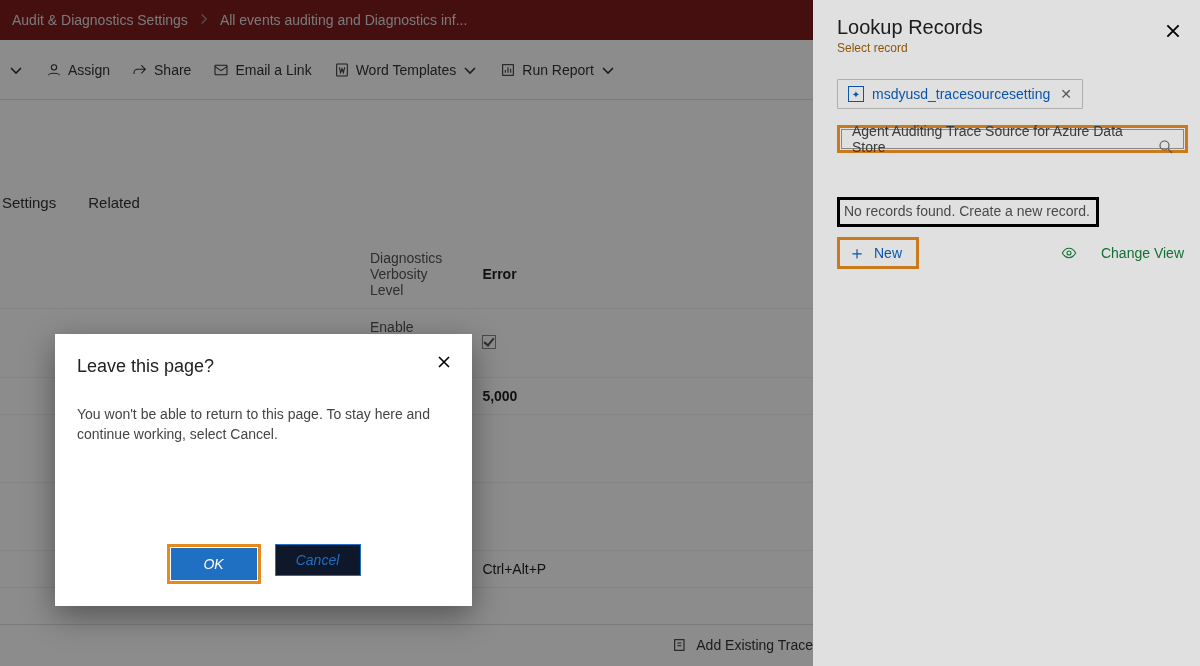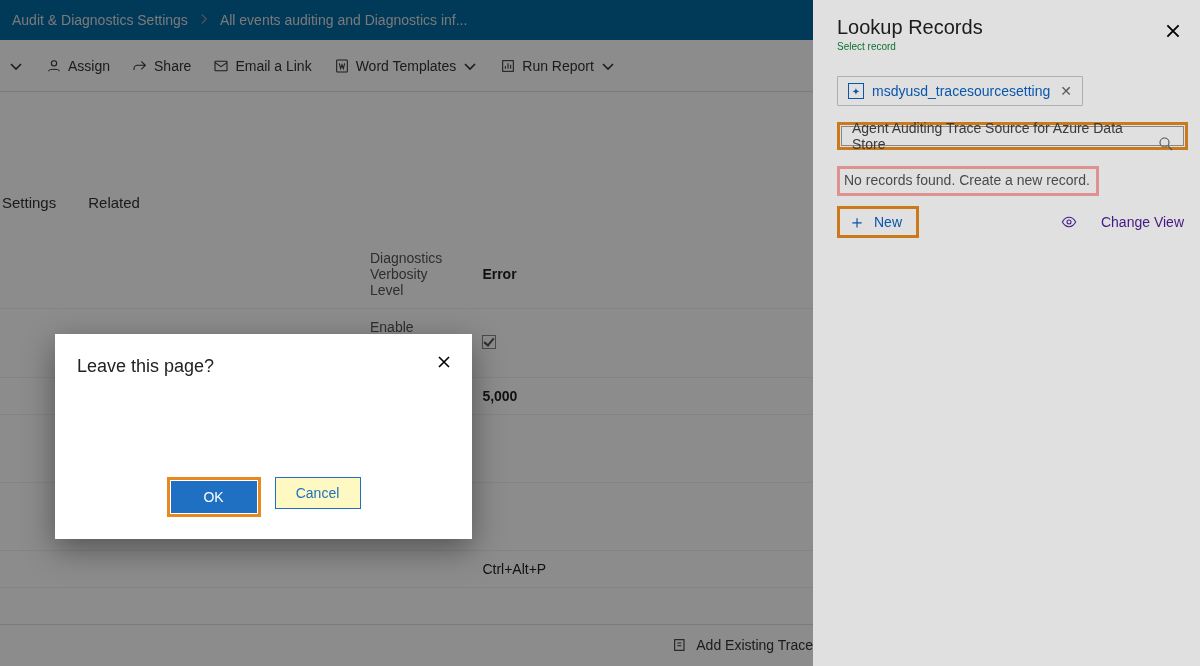--- a/index.html
+++ b/index.html
@@ -1,28 +1,28 @@
 <!DOCTYPE html>
 <html><head>
 <meta charset="utf-8">
 <style>
 * { box-sizing: border-box; margin: 0; padding: 0; font-family: "Segoe UI", Arial, sans-serif; }
 html, body { width: 1200px; height: 666px; overflow: hidden; background: #fff; }
 
 .app { position: relative; width: 1200px; height: 666px; }
 
 
-.topbar { position: absolute; top:0; left:0; right:0; height:40px; background:#0369a1; color:#fff; display:flex; align-items:center; padding:0 12px; }
+.topbar { position: absolute; top:0; left:0; right:0; height:40px; background:#7f1d1d; color:#fff; display:flex; align-items:center; padding:0 12px; }
 .topbar .crumb { font-size:14px; color:#ddd; white-space:nowrap; overflow:hidden; text-overflow:ellipsis; }
 .topbar .chev { margin:0 10px; color:#999; }
 .topbar .topicons { margin-left:auto; display:flex; gap:28px; padding-right:40px; }
 .topbar .topicons .ticon { width:18px; height:18px; display:flex; align-items:center; justify-content:center; color:#fff; }
 
 
-.cmdbar { position:absolute; top:40px; left:0; right:0; height:52px; background:#fff; border-bottom:1px solid #e1e1e1; display:flex; align-items:center; padding:0 8px; gap:22px; color:#333; font-size:14px; }
+.cmdbar { position:absolute; top:40px; left:0; right:0; height:60px; background:#fff; border-bottom:1px solid #e1e1e1; display:flex; align-items:center; padding:0 8px; gap:22px; color:#333; font-size:14px; }
 .cmdbar .cmd { display:flex; align-items:center; gap:6px; cursor:pointer; }
 .cmdbar .cmd svg { width:16px; height:16px; }
 .cmdbar .dd { width:12px; height:12px; }
 
 
 .tabrow { position:absolute; top:190px; left:0; right:387px; height:40px; display:flex; gap:28px; padding-left:0; color:#333; font-size:15px; }
 .tabrow .tab { padding:4px 2px; }
 
 
 .form { position:absolute; top:240px; left:0; right:387px; }
@@ -35,53 +35,53 @@
 .addrow { position:absolute; top:624px; left:0; right:387px; height:40px; border-top:1px solid #e1e1e1; display:flex; align-items:center; justify-content:flex-end; padding-right:0; color:#333; font-size:14px; gap:8px; }
 
 
 .dim { position:absolute; top:0; left:0; width:813px; height:666px; background:rgba(0,0,0,0.45); }
 
 
 .side { position:absolute; top:0; right:0; width:387px; height:666px; background:#fff; }
 .side .dimside { position:absolute; inset:0; background:rgba(0,0,0,0.12); pointer-events:none;}
 .side-inner { position:relative; width:100%; height:100%; padding:16px 12px 0 24px; }
 .side h1 { font-size:20px; font-weight:400; color:#222; }
-.side .sub { font-size:10px; color:#15803d; margin-top:2px; }
+.side .sub { font-size:12px; color:#a16207; margin-top:2px; }
 .side .closex { position:absolute; top:22px; right:18px; width:18px; height:18px; cursor:pointer; }
 
 .entity-chip { display:inline-flex; align-items:center; gap:8px; border:1px solid #c8c8c8; background:#fff; padding:6px 10px; margin-top:24px; color:#0b62c4; font-size:14px; border-radius:1px;}
 .entity-chip .cicon { width:16px; height:16px; border:1px solid #0b62c4; display:inline-flex; align-items:center; justify-content:center; font-size:10px;}
 .entity-chip .cx { color:#666; font-size:14px; margin-left:2px;}
 
 .search-wrap { margin-top:16px; border:3px solid #e68a1f; padding:1px; }
 .search-box { position:relative; display:flex; align-items:center; border:1px solid #999; background:#fff; height:20px; padding:0 34px 0 10px; font-size:14px; color:#444;}
 .search-box .sicon { position:absolute; right:8px; top:8px; width:18px; height:18px; color:#666;}
 
 .tabhead { margin-top:18px; font-size:14px; color:#333; padding-bottom:6px; display:inline-block; border-bottom:2px solid #0b62c4; }
 
 .results { margin-top:16px; }
-.msg-wrap { display:inline-block; border:3px solid #fca5a5; padding:2px 6px 4px 4px; }
+.msg-wrap { display:inline-block; border:3px solid #000000; padding:2px 6px 4px 4px;margin-top:28px; }
 .msg { font-size:14px; color:#555;}
 
 .actions { margin-top:10px; display:flex; align-items:center; justify-content:space-between; padding-right:4px;}
 .newbtn-wrap { display:inline-block; border:3px solid #e68a1f; padding:0;}
 .newbtn { display:inline-flex; align-items:center; gap:8px; color:#0b62c4; font-size:14px; padding:4px 14px 4px 8px; cursor:pointer;}
 .newbtn .plus { font-size:18px; font-weight:300; line-height:1;}
-.changeview { display:inline-flex; align-items:center; gap:24px; color:#4c1d95; font-size:14px; cursor:pointer;}
+.changeview { display:inline-flex; align-items:center; gap:24px; color:#15803d; font-size:14px; cursor:pointer;}
 .changeview svg{ width:16px; height:16px;}
 
 
 .dlg { position:absolute; top:334px; left:55px; width:417px; background:#fff; box-shadow:0 10px 30px rgba(0,0,0,0.4); padding:22px 22px 16px; }
 .dlg h2 { font-size:18px; font-weight:400; color:#222;}
 .dlg .dx { position:absolute; top:20px; right:20px; width:16px; height:16px; cursor:pointer;}
 .dlg .body { font-size:14px; color:#444; margin-top:28px; line-height:1.4; max-width:360px;}
-.dlg .btns { margin-top:100px; display:flex; gap:14px; justify-content:center; padding-bottom:6px;}
+.dlg .btns { margin-top:100px; display:flex; gap:14px; justify-content:center; padding-bottom:6px;font-style:italic;}
 .dlg .btn { width:86px; height:32px; display:flex; align-items:center; justify-content:center; font-size:14px; cursor:pointer;}
 .dlg .btn.primary { background:#1f6fc2; color:#fff;}
-.dlg .btn.secondary { background:#fef9c3; color:#1f6fc2; border:1px solid #1f6fc2;}
+.dlg .btn.secondary { background:#0f172a; color:#1f6fc2; border:1px solid #1f6fc2;}
 .okwrap { display:inline-block; border:3px solid #e68a1f; padding:1px;}
 
 .checkbox-mark { display:inline-block; width:14px; height:14px; border:1px solid #888; position:relative;}
 .checkbox-mark::after{content:""; position:absolute; left:3px; top:0px; width:4px; height:8px; border:solid #555; border-width:0 2px 2px 0; transform:rotate(40deg);}
 
 svg { stroke: currentColor; fill: none; stroke-width:1.6; }
 </style>
 </head>
 <body>
 
@@ -264,20 +264,21 @@
     <div class="dimside"></div>
   </div>
 
   <div class="dlg">
     <h2>Leave this page?</h2>
     <span class="dx">
       <svg viewBox="0 0 16 16">
           <path d="M3 3l10 10M13 3L3 13"></path>
         </svg>
     </span>
+    <div class="body">You won't be able to return to this page. To stay here and continue working, select Cancel.</div>
     <div class="btns">
       <span class="okwrap">
         <span class="btn primary">OK</span>
       </span>
       <span class="btn secondary">Cancel</span>
     </div>
   </div>
 
 </div>
 

